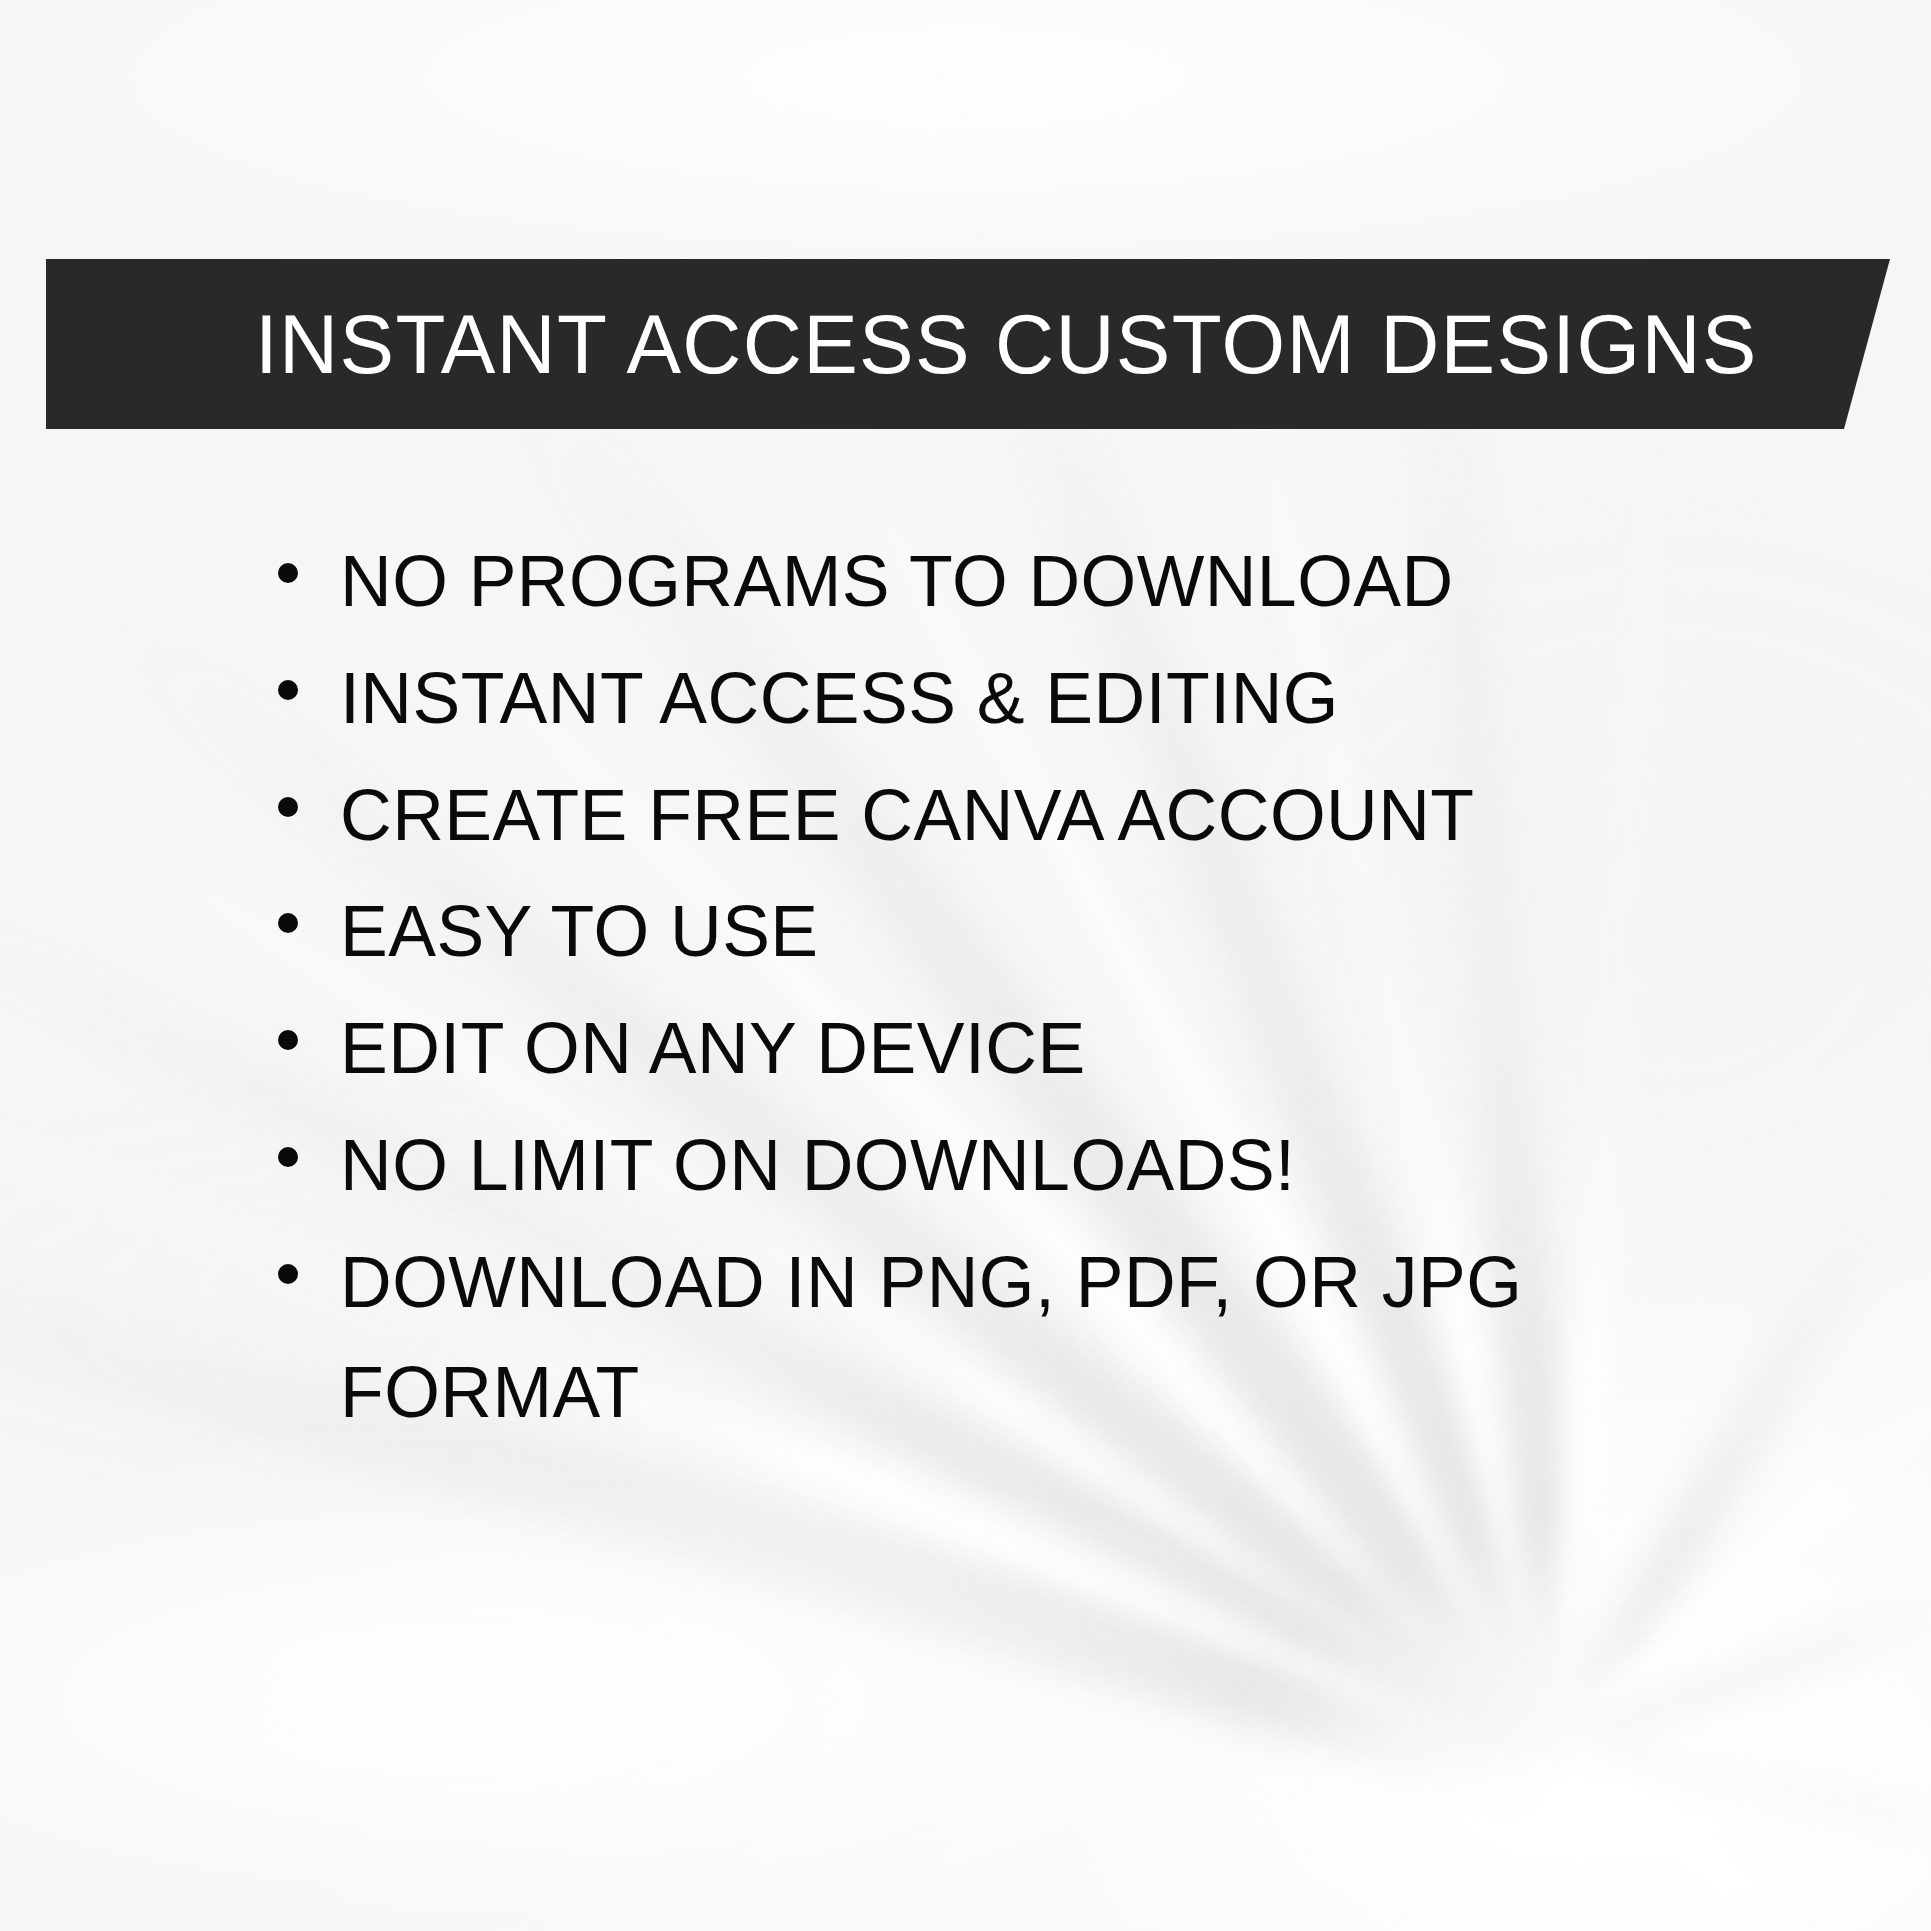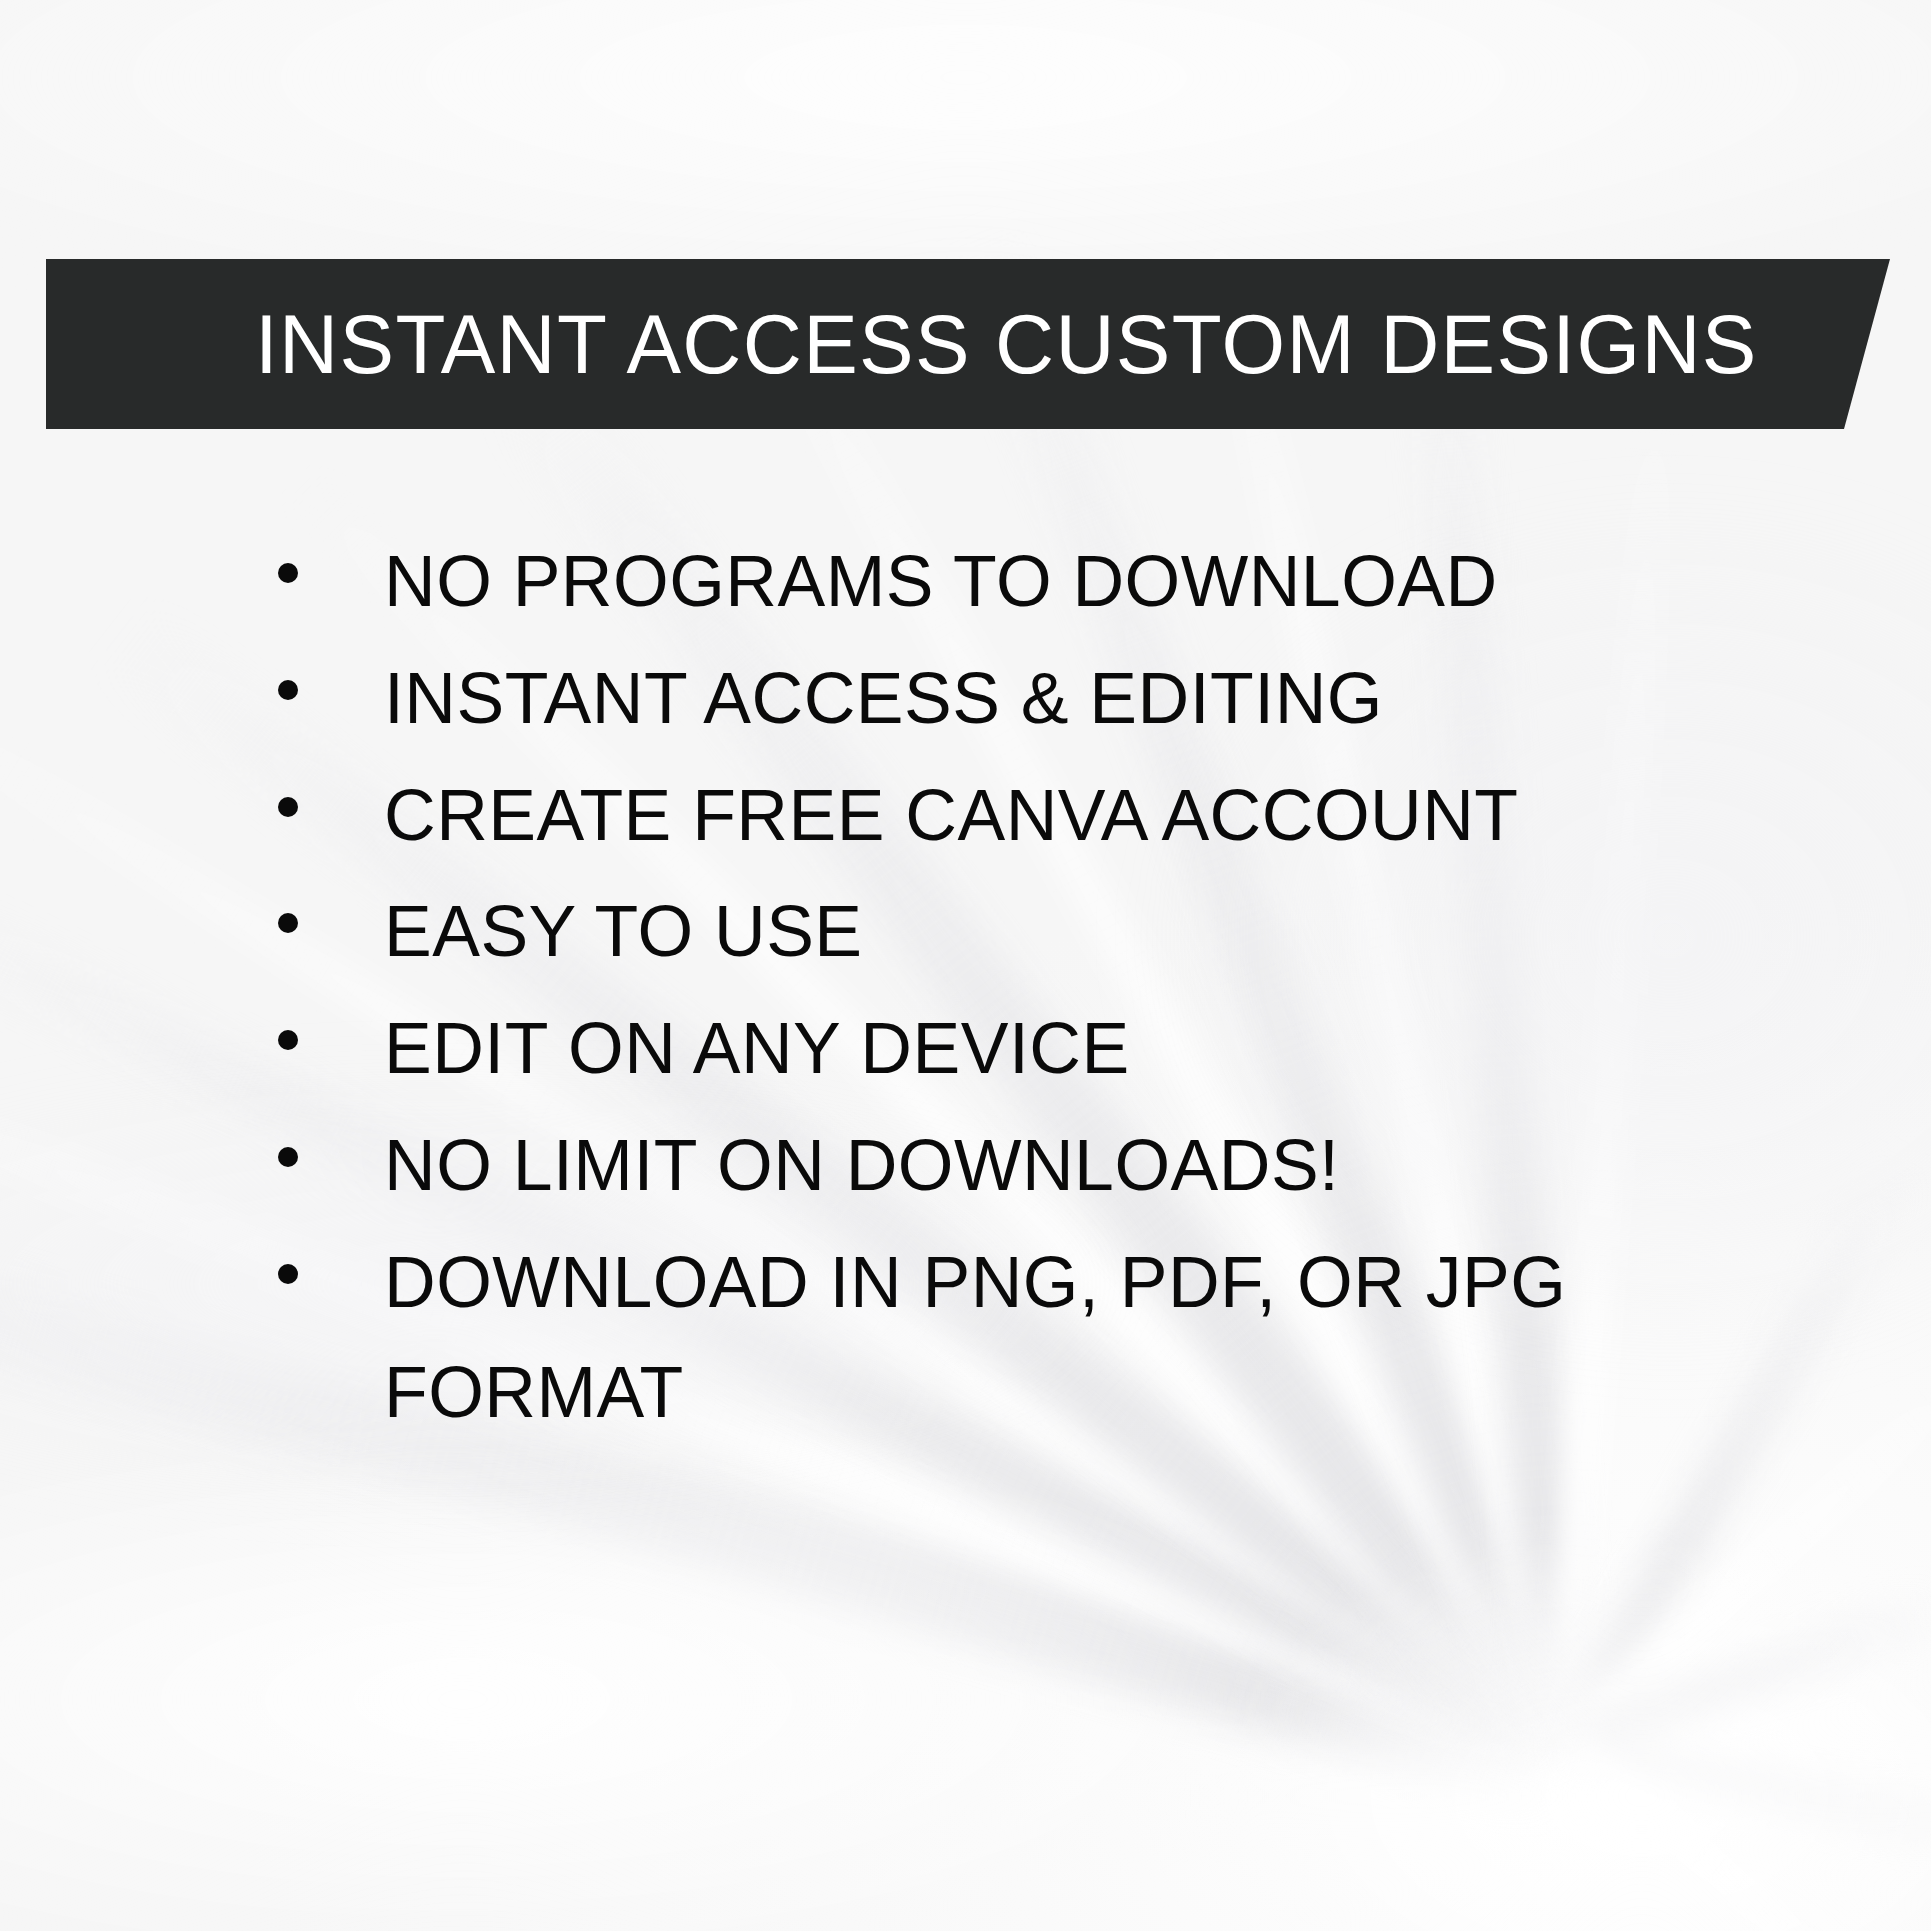--- a/index.html
+++ b/index.html
@@ -86,21 +86,20 @@
     position:absolute;
     left:278px;
     top:526px;
     width:1448px;
     list-style:none;
   }
   .bullet-row {
     display:flex;
     align-items:flex-start;
     margin-bottom:5.8px;
-    gap:44px;
   }
   .bullet-dot {
     flex:0 0 auto;
     width:20px;
     height:20px;
     border-radius:50%;
     background:#0a0a0a;
     margin-top:37px;
     margin-right:42px;
   }

